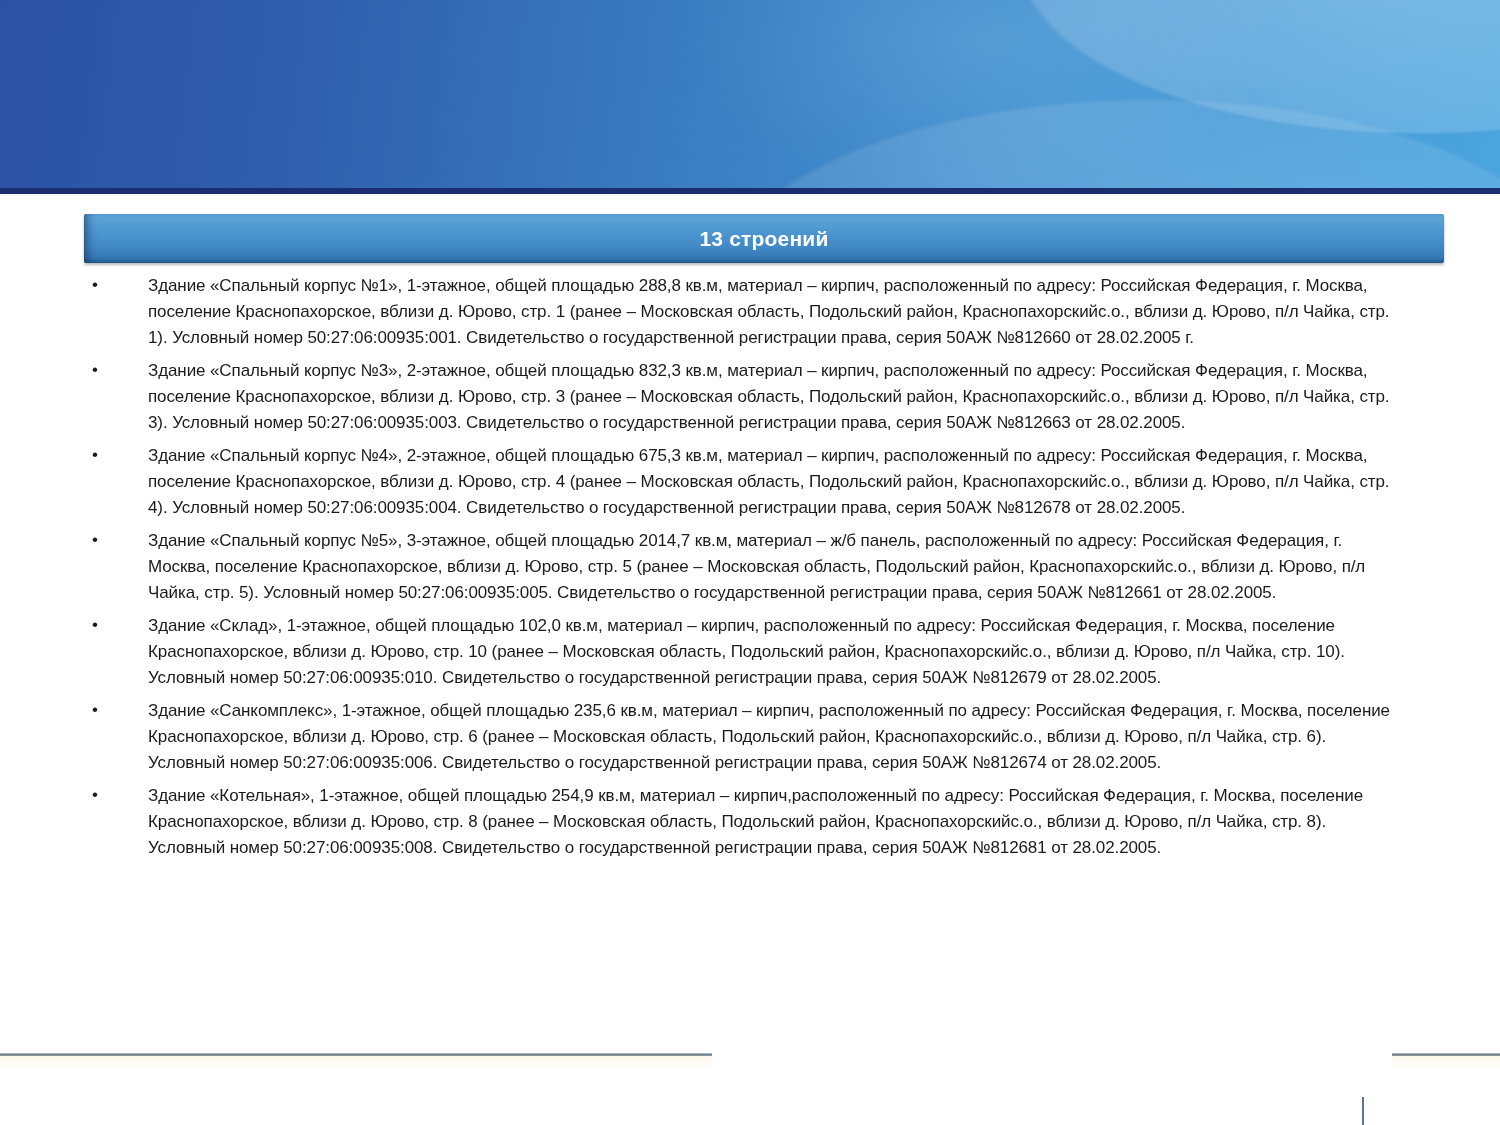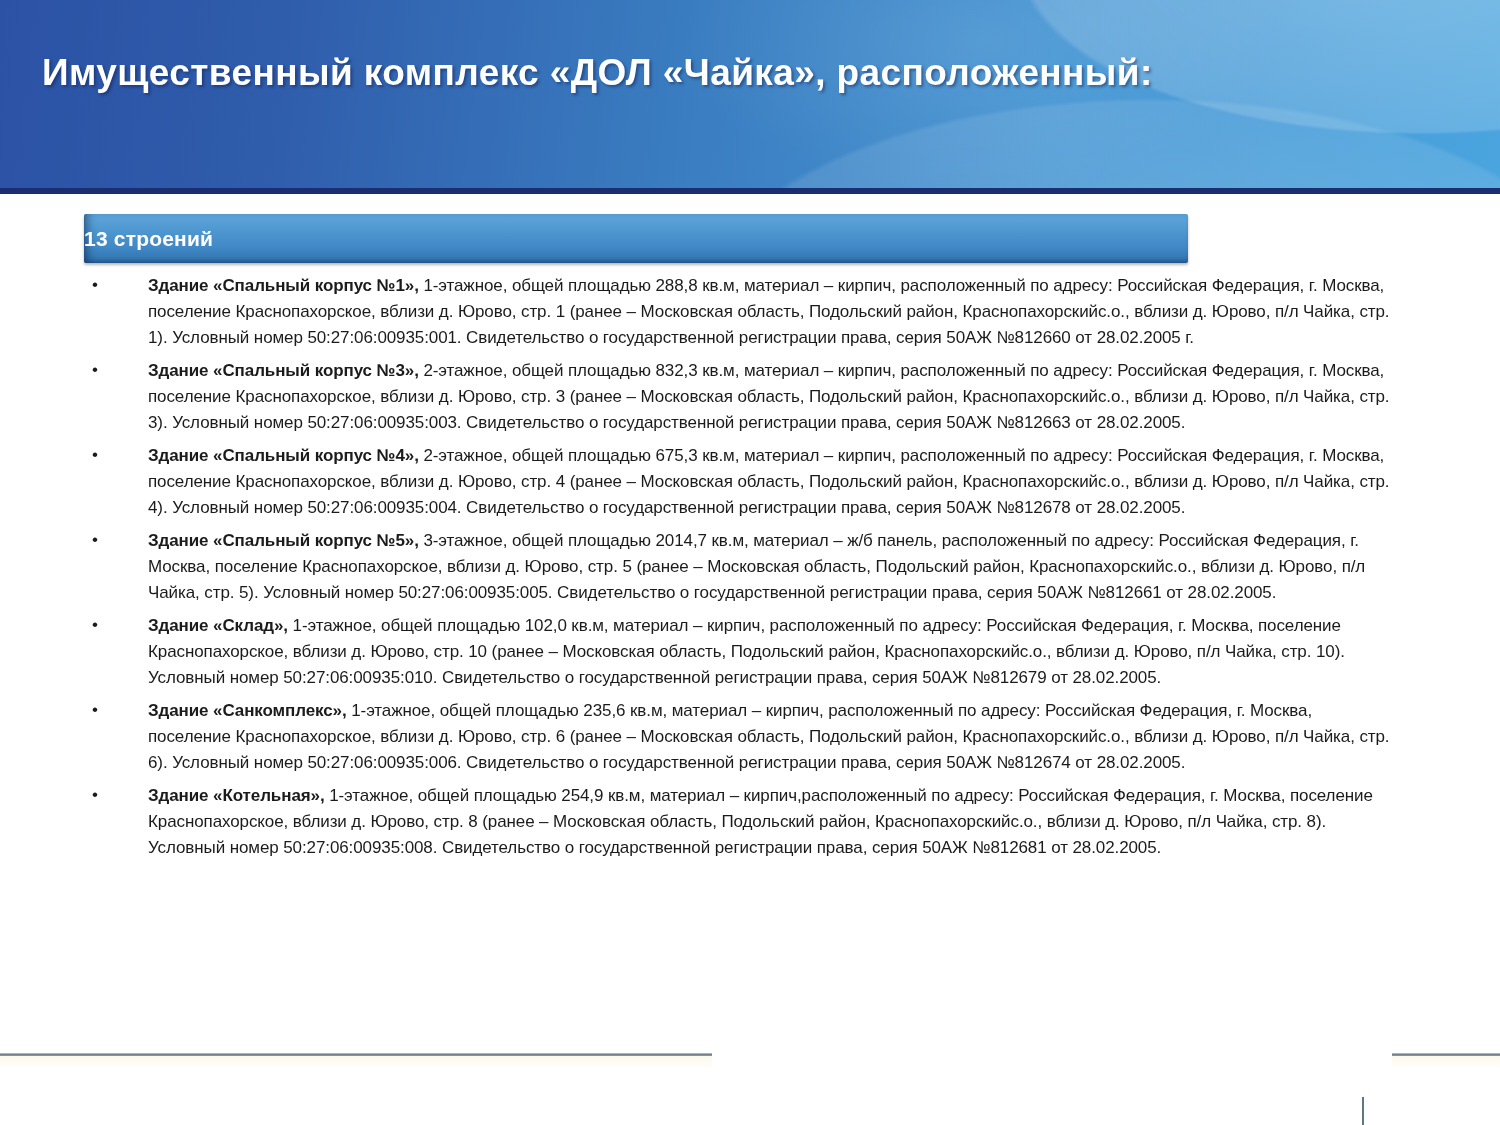--- a/index.html
+++ b/index.html
@@ -29,29 +29,29 @@
   }
   .title {
     position:absolute; left:42px; top:48px; width:1430px;
     color:#ffffff; font-weight:bold; font-size:37px; line-height:50px;
     letter-spacing:0.4px;
     text-shadow:2px 2px 3px rgba(10,25,70,0.45);
   }
 
   
   .banner {
-    position:absolute; left:84px; top:214px; width:1104px; height:49px;
+    position:absolute; left:84px; top:214px; width:1360px; height:49px;
     border-radius:2px;
     background:linear-gradient(180deg,
       #5fa7da 0%, #4c95cf 38%, #4089c6 68%, #3578b4 90%, #2e6ca6 100%);
     box-shadow:
       inset 8px 0 10px -5px rgba(10,30,70,0.55),
       inset 0 -3px 4px -2px rgba(10,30,70,0.35),
       0 2px 3px rgba(0,0,0,0.28);
-    display:flex; align-items:center; justify-content:flex-start;
+    display:flex; align-items:center; justify-content:center;
   }
   .banner-label {
     color:#ffffff; font-weight:bold; font-size:21px; letter-spacing:0.2px;
   }
 
   
   .list {
     position:absolute; left:0; top:273px; width:1500px;
   }
   .item {
@@ -59,21 +59,21 @@
     padding-left:148px; padding-right:110px;
     margin-bottom:7px;
     font-size:17px; line-height:26px; letter-spacing:-0.1px;
     color:#1b1b1b;
     text-align:left;
   }
   .item .marker {
     position:absolute; left:92px; top:-1px;
     font-size:17px; color:#1b1b1b;
   }
-  .item .lead { font-weight:bold; }
+  .item .lead { font-weight:normal; }
 
   
   .rule {
     position:absolute; top:1053px; height:3px;
     background:linear-gradient(180deg,#c3cbd1 0%, #6d7b85 55%, #98a4ac 100%);
   }
   .rule-left  { left:0;     width:712px; }
   .rule-right { left:1392px; width:108px; }
   .cream { position:absolute; top:1056px; height:14px;
     background:linear-gradient(180deg,#fdf8ec 0%, #ffffff 100%); }
@@ -82,21 +82,20 @@
   .tick {
     position:absolute; left:1362px; top:1097px; width:2px; height:28px;
     background:#5e7687;
   }
 </style>
 </head>
 <body>
 
 <div class="header">
   <div class="title">
-    <div>Имущественный комплекс «ДОЛ «Чайка», расположенный:</div>
   </div>
 </div>
 
 <div class="banner">
   <span class="banner-label">13 строений</span>
 </div>
 
 <div class="list">
 
   <div class="item">

